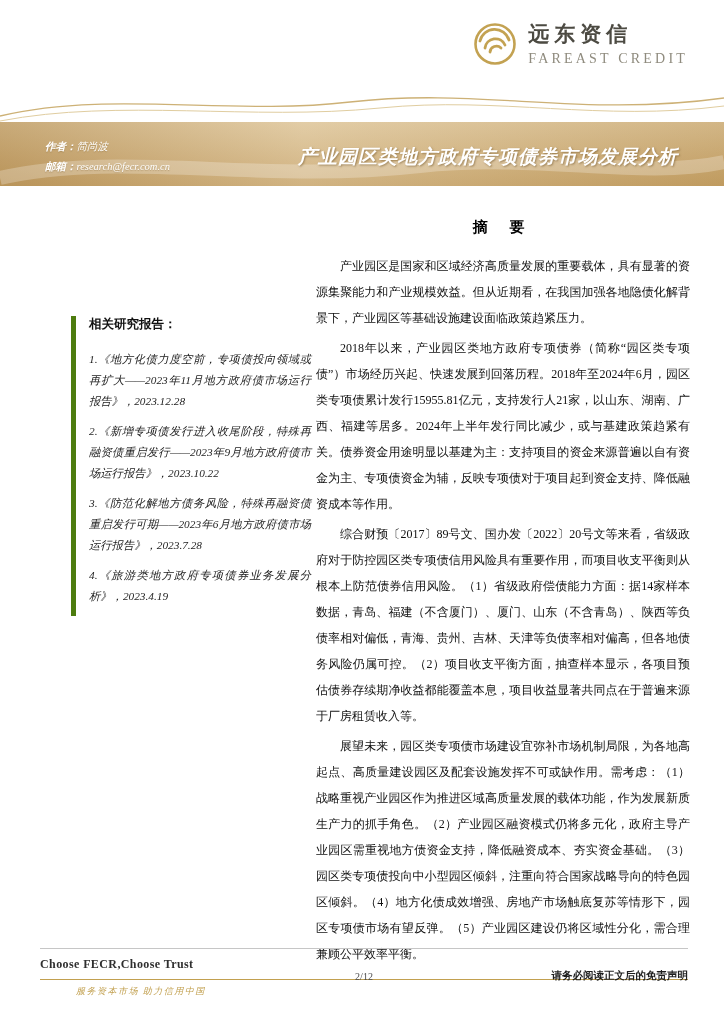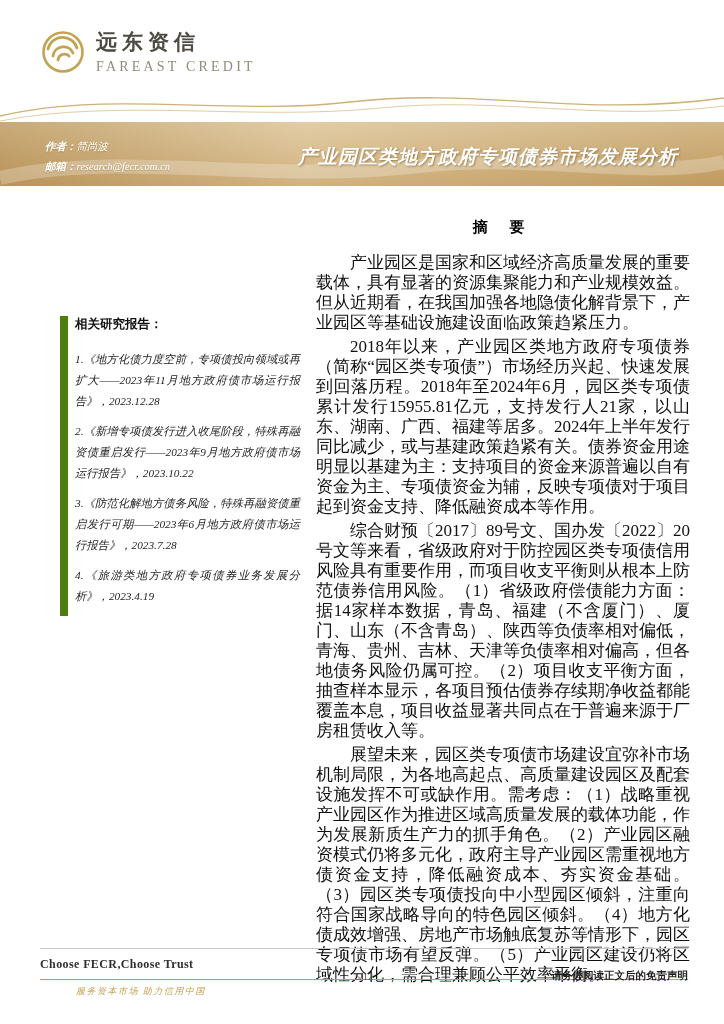--- a/index.html
+++ b/index.html
@@ -9,22 +9,22 @@
   .page {
     position: relative;
     width: 724px; height: 1024px;
     margin: 0 auto;
     background: #ffffff;
     overflow: hidden;
   }
 
   
   .header {
-    position: absolute; top: 28px; left: 40px; right: 36px;
-    display: flex; justify-content: flex-end; align-items: flex-start; flex-direction: column;
+    position: absolute; top: 20px; left: 40px; right: 36px;
+    display: flex; justify-content: flex-end; align-items: flex-start;
   }
   .logo { display: flex; align-items: center; gap: 10px; }
   .logo-text .brand-cn {
     font-size: 21px; color: #4c4a42; letter-spacing: 5px; font-weight: bold;
   }
   .logo-text .brand-en {
     font-size: 14px; color: #8f8b7e; letter-spacing: 3.2px; margin-top: 3px;
   }
   .header-right { text-align: right; padding-top: 8px; }
   .series { font-size: 12.5px; font-weight: bold; font-style: italic; color: #c49a4a; letter-spacing: 1px; }
@@ -49,37 +49,37 @@
   .banner-meta .lbl { font-weight: bold; }
   .banner-title {
     position: absolute; left: 298px; bottom: 16px;
     color: #ffffff; font-size: 19px; font-weight: bold; font-style: italic;
     letter-spacing: 1px; white-space: nowrap;
     text-shadow: 1px 1px 2px rgba(110,80,35,.55);
   }
 
   
   .sidebar {
-    position: absolute; left: 60px; top: 316px; width: 240px;
-    border-left: 8px solid #4d7c0f; padding-left: 7px;
+    position: absolute; left: 71px; top: 316px; width: 240px;
+    border-left: 5px solid #4d7c0f; padding-left: 13px;
   }
   .sidebar-heading { font-size: 12.5px; font-weight: bold; color: #111; margin-bottom: 16px; }
   .sidebar-item {
     font-size: 11.3px; font-style: italic; color: #1d1d1d;
     line-height: 21px; text-align: justify; margin-bottom: 9px;
   }
 
   
   .abstract { position: absolute; left: 316px; top: 218px; width: 374px; }
   .abstract-heading {
     text-align: center; font-size: 15px; font-weight: bold; color: #000;
     letter-spacing: 9px; margin-bottom: 16px;
   }
   .para {
-    font-size: 17px; color: #101010; line-height: 20px;
+    font-size: 12px; color: #101010; line-height: 26px;
     text-align: justify; text-indent: 2em; margin-bottom: 4px;
   }
 
   
   .footer {
     position: absolute; left: 40px; right: 36px; bottom: 26px;
     border-top: 1px solid #c6c6c6; padding-top: 8px;
   }
   .footer-choose { font-size: 12px; font-weight: bold; color: #2f2f2f; letter-spacing: .4px; }
   .gold-rule { border: none; border-top: 1px solid #c2a04f; margin: 7px 0 5px; }
@@ -156,17 +156,17 @@
         <p class="para">2018年以来，产业园区类地方政府专项债券（简称“园区类专项债”）市场经历兴起、快速发展到回落历程。2018年至2024年6月，园区类专项债累计发行15955.81亿元，支持发行人21家，以山东、湖南、广西、福建等居多。2024年上半年发行同比减少，或与基建政策趋紧有关。债券资金用途明显以基建为主：支持项目的资金来源普遍以自有资金为主、专项债资金为辅，反映专项债对于项目起到资金支持、降低融资成本等作用。</p>
         <p class="para">综合财预〔2017〕89号文、国办发〔2022〕20号文等来看，省级政府对于防控园区类专项债信用风险具有重要作用，而项目收支平衡则从根本上防范债券信用风险。（1）省级政府偿债能力方面：据14家样本数据，青岛、福建（不含厦门）、厦门、山东（不含青岛）、陕西等负债率相对偏低，青海、贵州、吉林、天津等负债率相对偏高，但各地债务风险仍属可控。（2）项目收支平衡方面，抽查样本显示，各项目预估债券存续期净收益都能覆盖本息，项目收益显著共同点在于普遍来源于厂房租赁收入等。</p>
         <p class="para">展望未来，园区类专项债市场建设宜弥补市场机制局限，为各地高起点、高质量建设园区及配套设施发挥不可或缺作用。需考虑：（1）战略重视产业园区作为推进区域高质量发展的载体功能，作为发展新质生产力的抓手角色。（2）产业园区融资模式仍将多元化，政府主导产业园区需重视地方债资金支持，降低融资成本、夯实资金基础。（3）园区类专项债投向中小型园区倾斜，注重向符合国家战略导向的特色园区倾斜。（4）地方化债成效增强、房地产市场触底复苏等情形下，园区专项债市场有望反弹。（5）产业园区建设仍将区域性分化，需合理兼顾公平效率平衡。</p>
       </div>
   </section>
 
   <footer class="footer">
     <div class="footer-choose">Choose FECR,Choose Trust</div>
     <hr class="gold-rule">
     <div class="footer-cn">服务资本市场  助力信用中国</div>
-    <span class="page-num">5/12</span>
+    <span class="page-num">2/12</span>
     <span class="disclaimer">请务必阅读正文后的免责声明</span>
   </footer>
 
 </div>
 
 </body></html>

